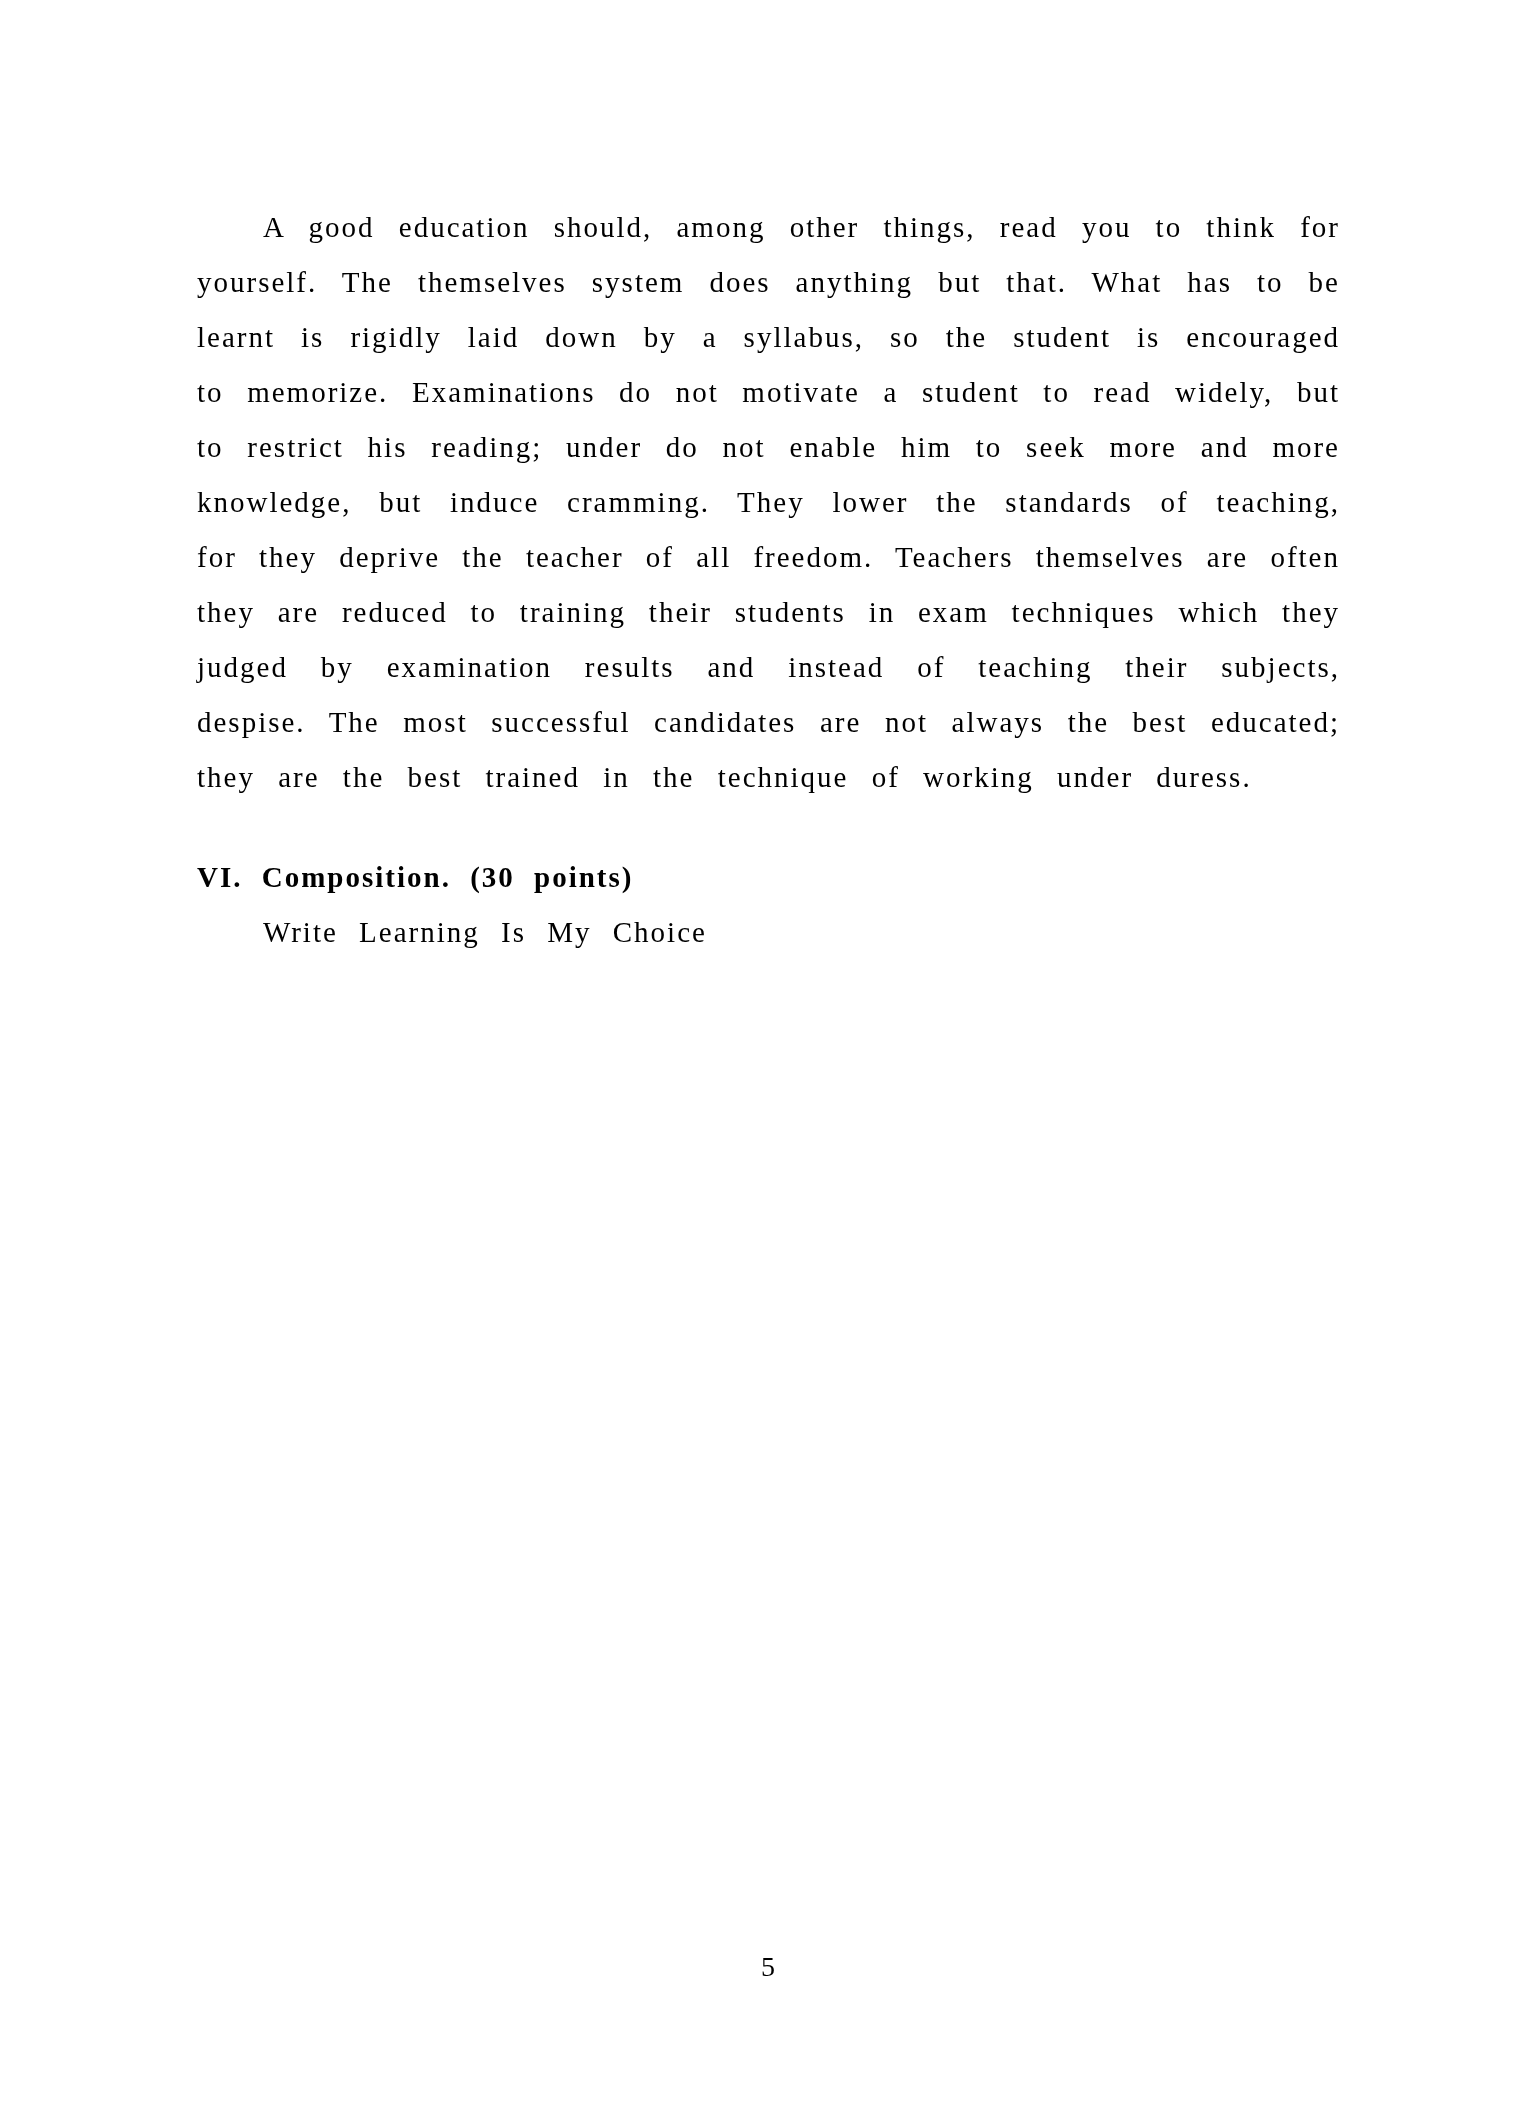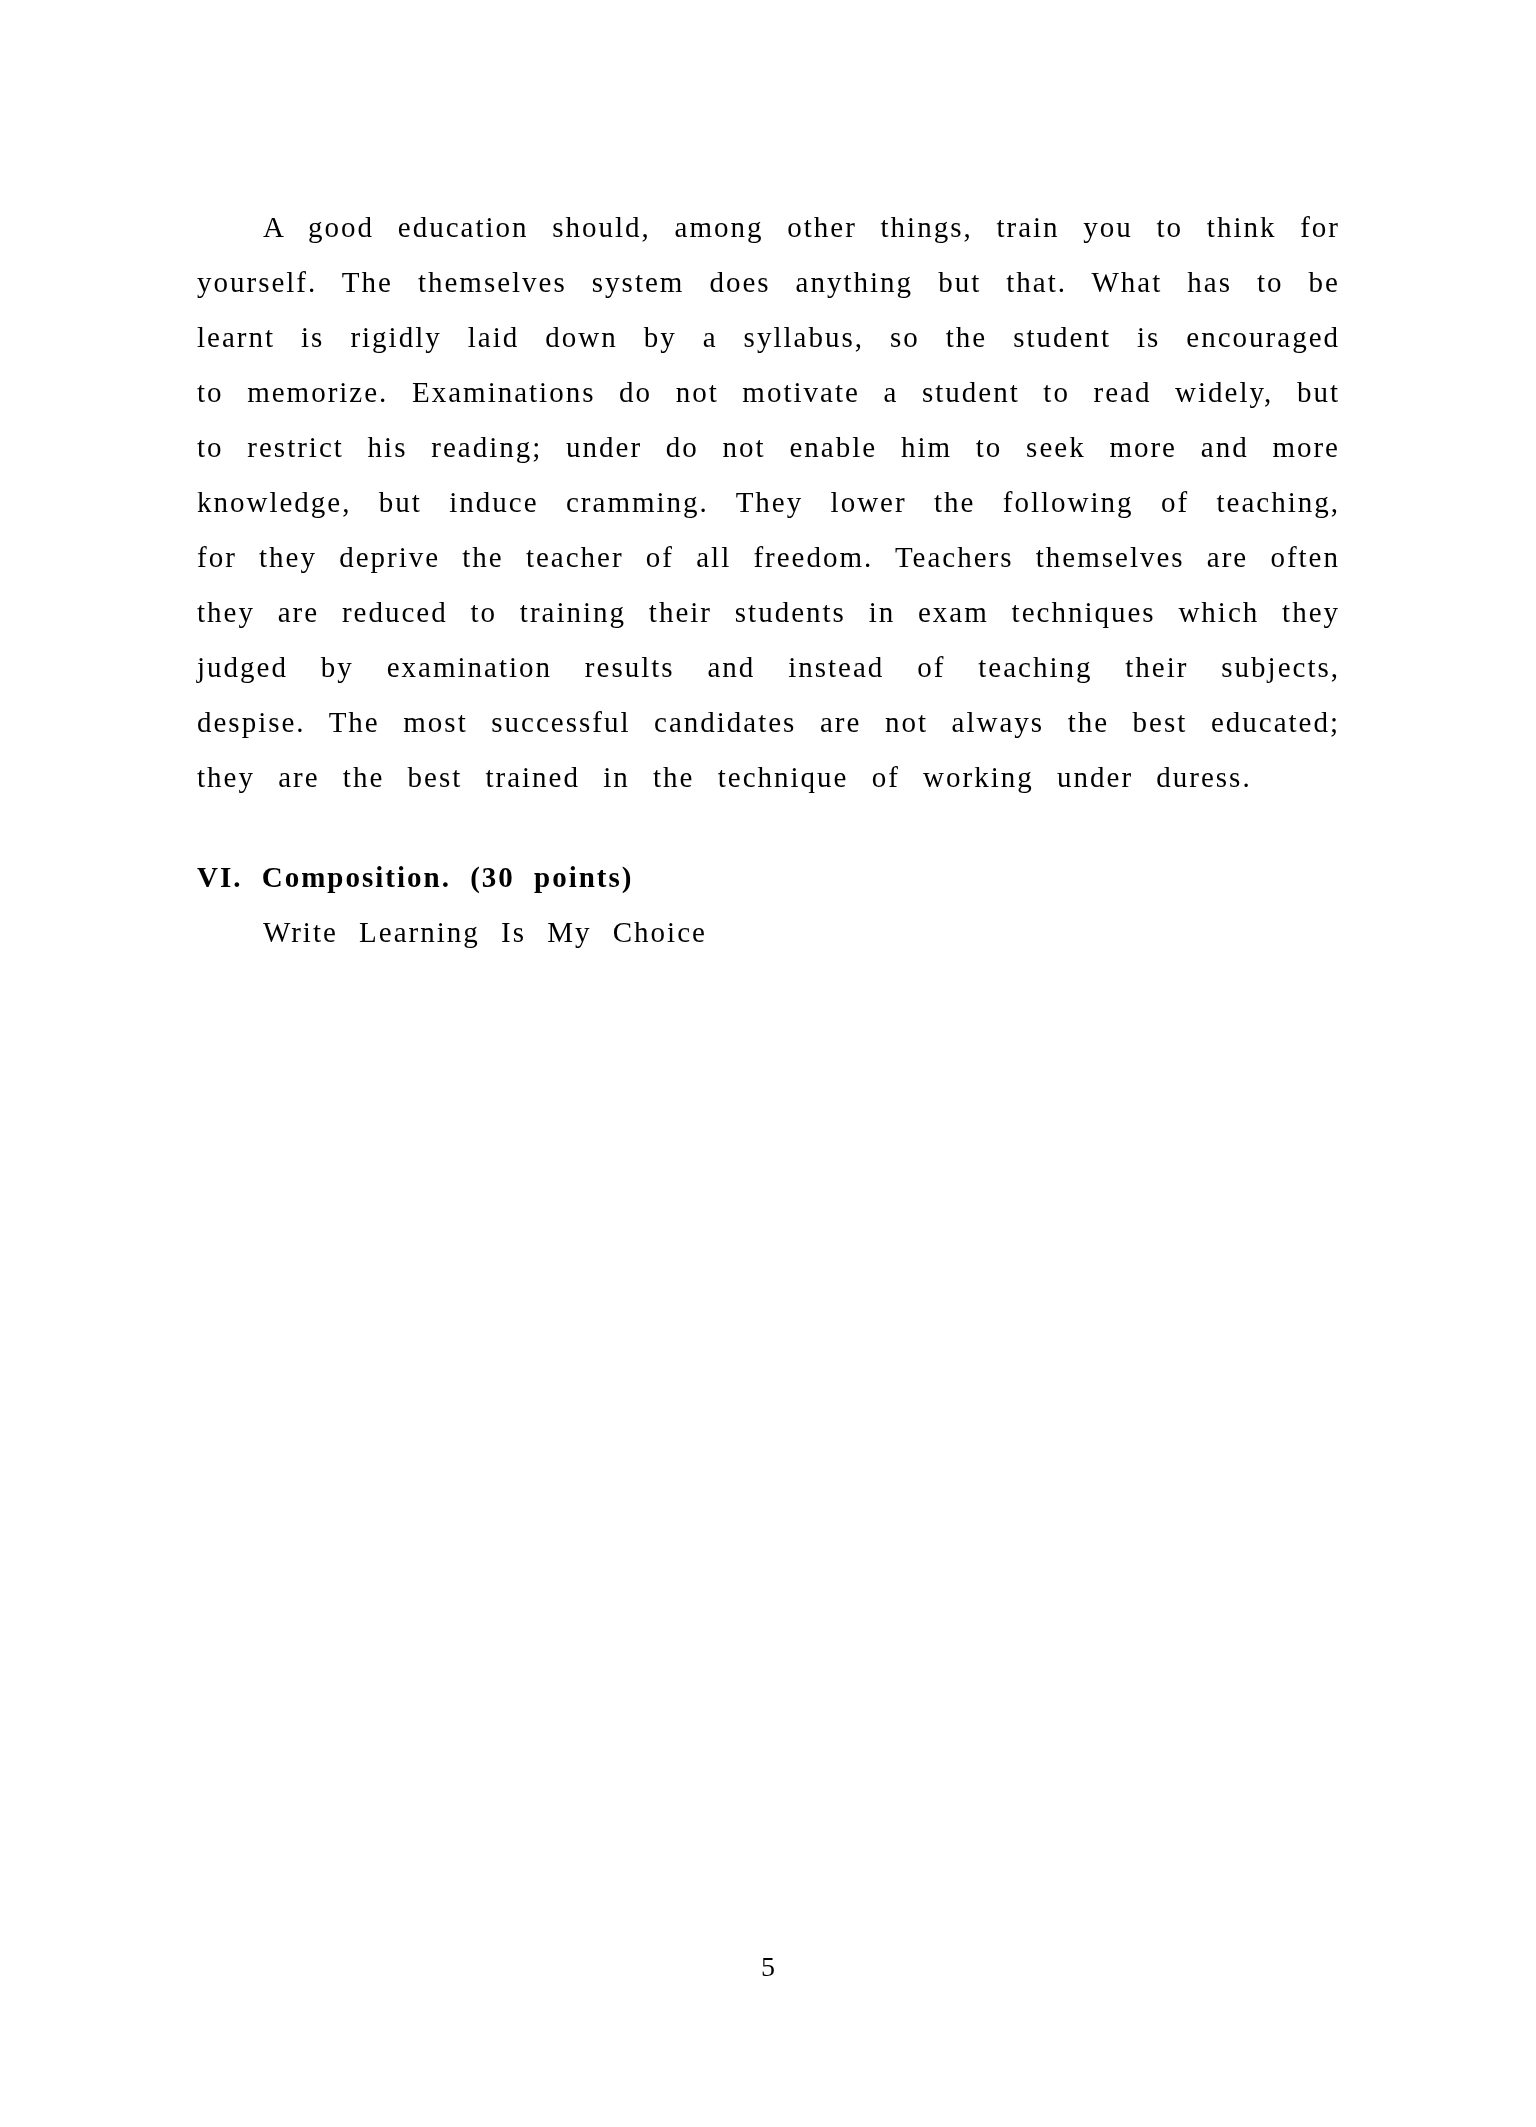--- a/index.html
+++ b/index.html
@@ -62,26 +62,26 @@
     color: #000000;
   }
 </style>
 </head>
 <body>
 
 <div class="page">
   <div class="content">
 
     <div class="paragraph">
-      <div class="pline first">A good education should, among other things, train you to think for</div>
+      <div class="pline first">A good education should, among other things, read you to think for</div>
       <div class="pline">yourself. The themselves system does anything but that. What has to be</div>
       <div class="pline">learnt is rigidly laid down by a syllabus, so the student is encouraged</div>
       <div class="pline">to memorize. Examinations do not motivate a student to read widely, but</div>
       <div class="pline">to restrict his reading; under do not enable him to seek more and more</div>
-      <div class="pline">knowledge, but induce cramming. They lower the following of teaching,</div>
+      <div class="pline">knowledge, but induce cramming. They lower the standards of teaching,</div>
       <div class="pline">for they deprive the teacher of all freedom. Teachers themselves are often</div>
       <div class="pline">they are reduced to training their students in exam techniques which they</div>
       <div class="pline">judged by examination results and instead of teaching their subjects,</div>
       <div class="pline">despise. The most successful candidates are not always the best educated;</div>
       <div class="pline last">they are the best trained in the technique of working under duress.</div>
     </div>
 
     <div class="section-heading">VI. Composition. (30 points)</div>
     <div class="topic">Write Learning Is My Choice</div>
 

